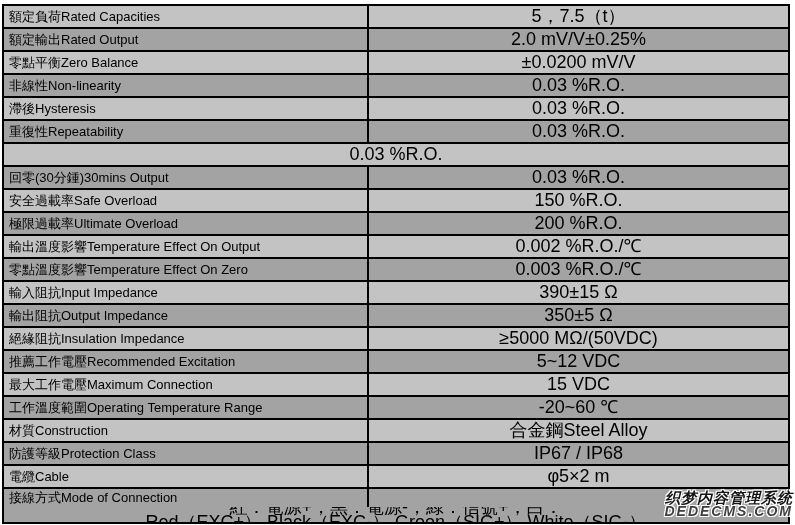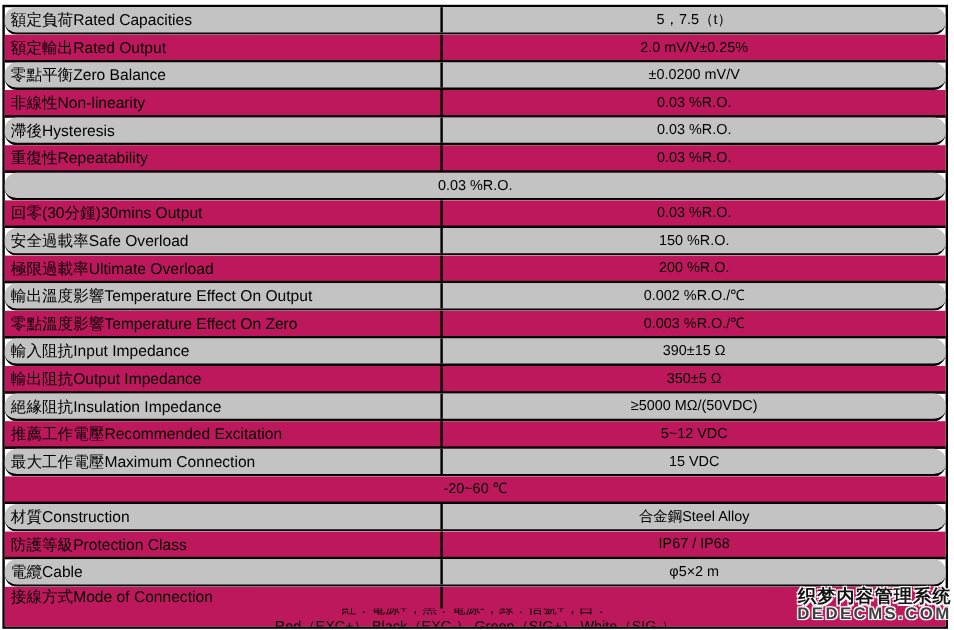--- a/index.html
+++ b/index.html
@@ -27,55 +27,56 @@
     width: 788px;
     border: 2px solid #000;
     box-sizing: border-box;
     background: #fff;
   }
   .spec-row {
     display: flex;
     height: 23px;
     border-bottom: 2px solid #000;
     box-sizing: border-box;
-    background: #be185d;
-  }
-  .spec-row.shaded { background: #c3c3c3; border-radius: 10px; }
+    background: #a3a3a3;
+  }
+  .spec-row.shaded { background: #c3c3c3; }
   .spec-row.tall { height: 33px; flex-direction: column; }
   .spec-row:last-child { border-bottom: none; }
   .cell-label {
     width: 365px;
     box-sizing: border-box;
     border-right: 2px solid #000;
     display: flex;
     align-items: center;
     padding-left: 5px;
     font-size: 13px;
     white-space: nowrap;
     overflow: hidden;
   }
   .cell-value {
     flex: 1;
     display: flex;
     flex-direction: column;
     align-items: center;
     justify-content: center;
-    font-size: 12px;
+    font-size: 18px;
     text-align: right;
     line-height: 15px;
     overflow: hidden;
   }
   .value-line { white-space: nowrap; }
   .watermark {
     position: absolute;
     right: 2px;
     bottom: 6px;
     text-align: right;
     pointer-events: none;
     line-height: 15px;
+    font-style: italic;
   }
   .wm-line1 {
     font-size: 15px;
     font-weight: bold;
     color: #141414;
     letter-spacing: 1px;
     text-shadow: -1px -1px 0 #fff, 1px -1px 0 #fff, -1px 1px 0 #fff, 1px 1px 0 #fff, 0 0 2px #fff;
   }
   .wm-line2 {
     font-size: 14px;
@@ -187,20 +188,21 @@
         <div class="value-line">5~12 VDC</div>
       </div>
     </div>
     <div class="spec-row shaded">
       <div class="cell-label">最大工作電壓Maximum Connection</div>
       <div class="cell-value">
         <div class="value-line">15 VDC</div>
       </div>
     </div>
     <div class="spec-row">
+      <div class="cell-label">工作溫度範圍Operating Temperature Range</div>
       <div class="cell-value">
         <div class="value-line">-20~60 ℃</div>
       </div>
     </div>
     <div class="spec-row shaded">
       <div class="cell-label">材質Construction</div>
       <div class="cell-value">
         <div class="value-line">合金鋼Steel Alloy</div>
       </div>
     </div>

